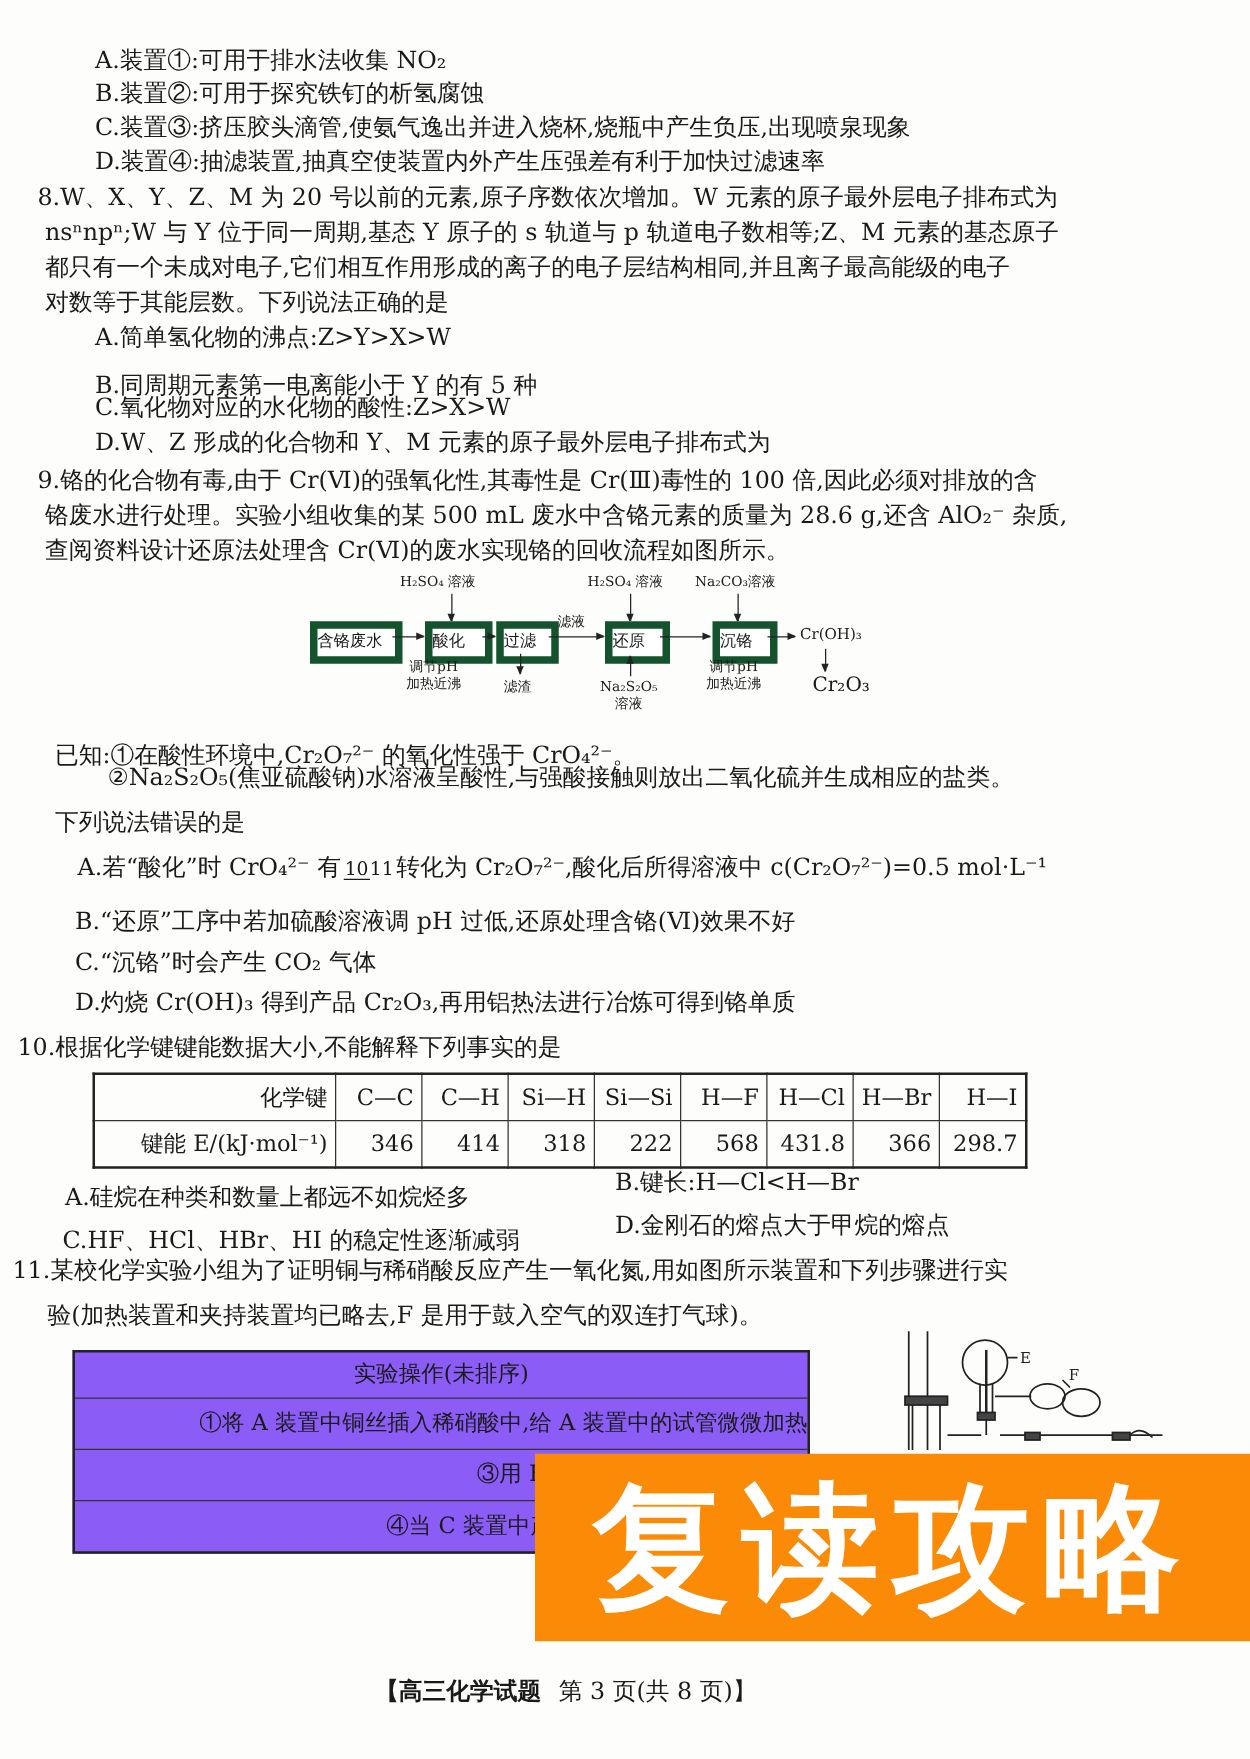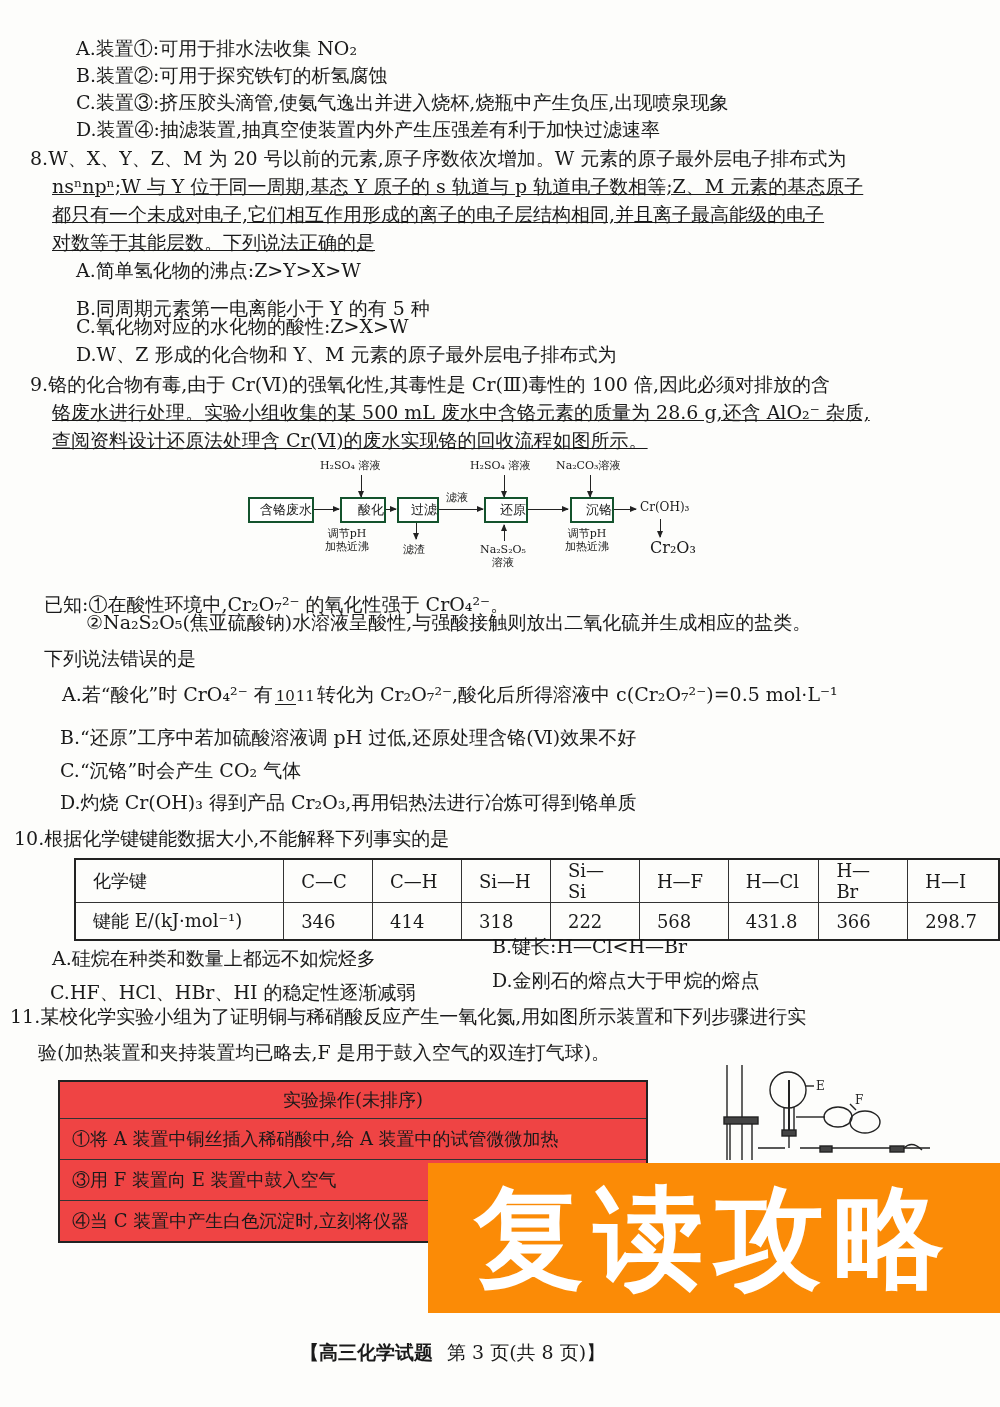--- a/index.html
+++ b/index.html
@@ -3,41 +3,41 @@
 <meta charset="utf-8">
 <style>
   html, body { margin: 0; padding: 0; }
   body {
     width: 1000px; height: 1407px; background: #fdfdfb; position: relative; overflow: hidden;
     font-family: "DejaVu Serif", "Liberation Serif", serif; color: #1a1a1a;
   }
   .line { position: absolute; font-size: 19px; line-height: 24px; white-space: nowrap; }
   .opt { left: 76px; }
   .q { left: 30px; }
-  .cont { left: 52px; text-decoration: underline; }
+  .cont { left: 36px; }
   .frac { display: inline-flex; flex-direction: row; align-items: center; vertical-align: middle; font-size: 15px; line-height: 16px; margin: 0 2px; }
   .frac .num { border-bottom: 1px solid #1a1a1a; padding: 0 1px; }
   
   .flow { position: absolute; left: 240px; top: 455px; width: 470px; height: 125px; font-size: 12px; }
-  .box { position: absolute; border: 2px solid #14532d; background: #fff; font-size: 13px; text-align: right; height: 22px; line-height: 22px; }
+  .box { position: absolute; border: 6px solid #14532d; background: #fff; font-size: 13px; text-align: left; height: 22px; line-height: 22px; }
   .lbl { position: absolute; font-size: 11px; text-align: center; line-height: 13px; white-space: nowrap; }
   .arrowH { position: absolute; height: 1px; background: #222; }
   .arrowH::after { content: ""; position: absolute; right: -1px; top: -3px; border-left: 7px solid #222; border-top: 3.5px solid transparent; border-bottom: 3.5px solid transparent; }
   .arrowV { position: absolute; width: 1px; background: #222; }
   .arrowV::after { content: ""; position: absolute; bottom: -1px; left: -3px; border-top: 7px solid #222; border-left: 3.5px solid transparent; border-right: 3.5px solid transparent; }
   .arrowUp { position: absolute; width: 1px; background: #222; }
   .arrowUp::after { content: ""; position: absolute; top: -1px; left: -3px; border-bottom: 7px solid #222; border-left: 3.5px solid transparent; border-right: 3.5px solid transparent; }
   
   table.bond { position: absolute; left: 74px; top: 858px; border-collapse: collapse; border: 2px solid #222; font-size: 18px; }
-  table.bond td { border: 1px solid #333; height: 36px; text-align: left; padding: 0 17px; }
+  table.bond td { border: 1px solid #333; height: 36px; text-align: right; padding: 0 6px; }
   table.bond td.hd { width: 180px; }
   table.bond td.c { width: 56px; }
   
-  .ops { position: absolute; left: 58px; top: 1080px; width: 586px; border: 2px solid #222; background: #ef4444; }
-  .ops .row { height: 40px; line-height: 40px; border-top: 1.5px solid #333; padding-left: 12px; font-size: 18px; white-space: nowrap; overflow: hidden; }
+  .ops { position: absolute; left: 58px; top: 1080px; width: 586px; border: 2px solid #222; background: #8b5cf6; }
+  .ops .row { height: 40px; line-height: 40px; border-top: 1.5px solid #333; padding-left: 12px; font-size: 18px; white-space: nowrap; overflow: hidden; text-align: right; }
   .ops .row.head { border-top: none; text-align: center; padding-left: 0; height: 36px; line-height: 36px; }
   
   .apparatus { position: absolute; left: 690px; top: 1060px; width: 310px; height: 110px; }
   .watermark { position: absolute; left: 428px; top: 1163px; width: 572px; height: 150px; background: #fb8b06; color: #fff;
     font-family: "DejaVu Sans", "Liberation Sans", sans-serif; font-size: 110px; font-weight: bold; line-height: 150px; text-align: center; letter-spacing: 10px; }
   .footer { position: absolute; left: 300px; top: 1340px; font-size: 19px; font-weight: bold; }
   .footer .pg { font-weight: normal; margin-left: 14px; }
 </style>
 </head>
 <body>

